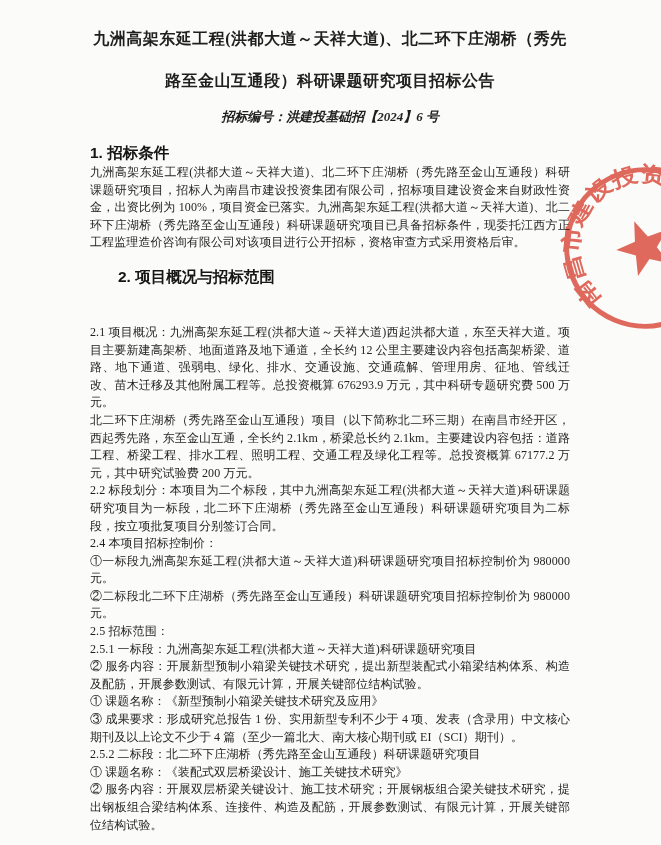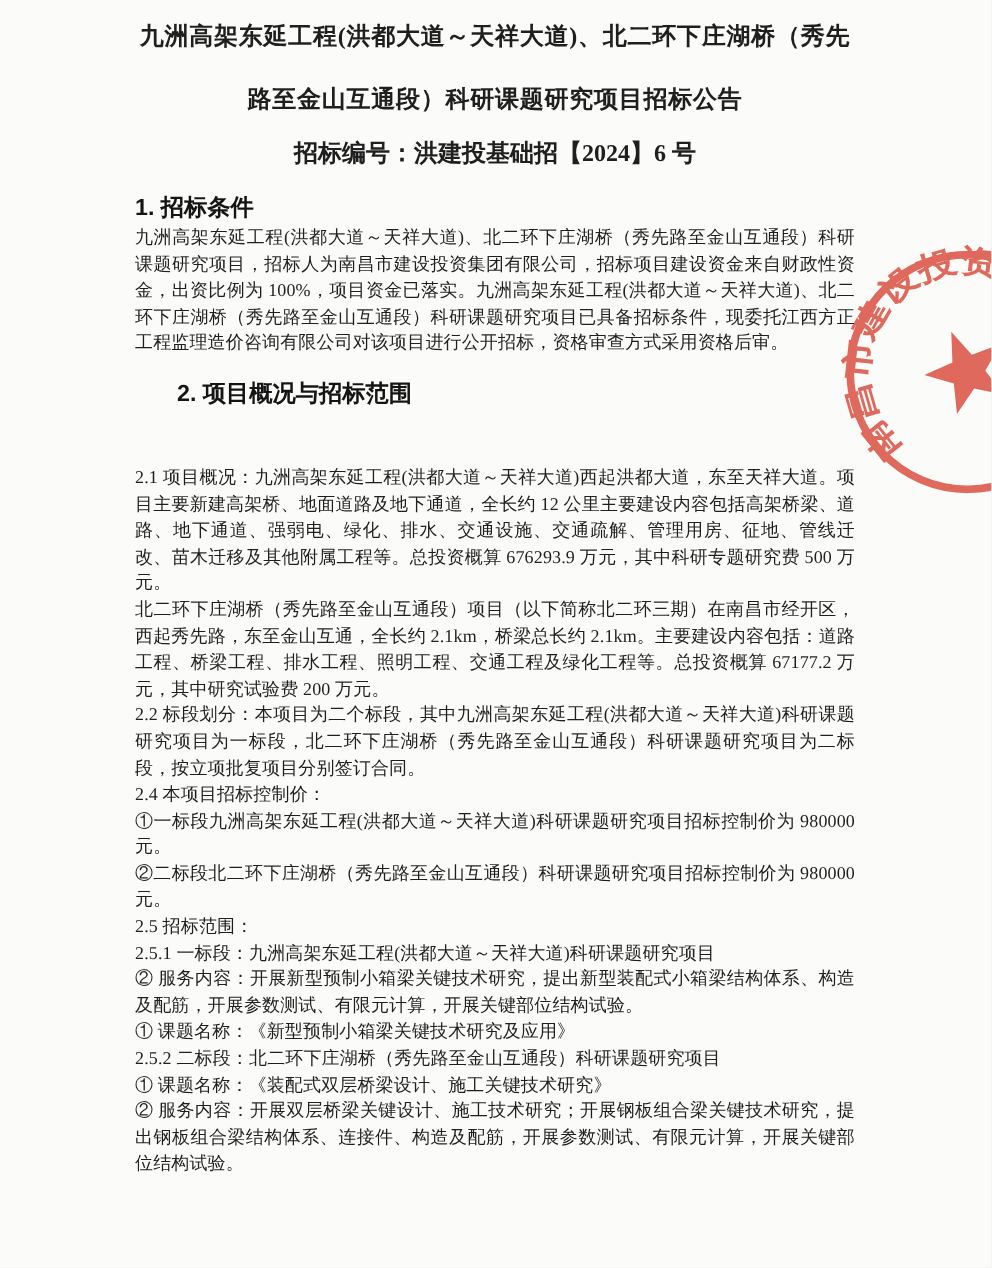--- a/index.html
+++ b/index.html
@@ -9,36 +9,37 @@
   }
   .page {
     position: relative;
     width: 661px;
     height: 845px;
     margin: 0 auto;
     background: #fbfbf9;
     overflow: hidden;
     color: #1f1f1f;
     box-sizing: border-box;
-    padding: 4px 91px 0 90px;
+    padding: 18px 91px 0 90px;
   }
   .doc-title {
     font-size: 16px;
     line-height: 42px;
     font-weight: bold;
     text-align: center;
     margin: 0;
     letter-spacing: 0.5px;
   }
   .tender-no {
-    font-size: 16px;
+    font-size: 13px;
     font-weight: bold;
     text-align: center;
     line-height: 18px;
     margin-top: 6px;
+    font-style: italic;
   }
   .sec-heading {
     font-family: "Liberation Sans", "DejaVu Sans", sans-serif;
     font-size: 15.5px;
     font-weight: bold;
     line-height: 22px;
     margin: 0;
     color: #151515;
   }
   .h1 { margin-top: 16px; }
@@ -86,20 +87,21 @@
     <p class="bp">2.1 项目概况：九洲高架东延工程(洪都大道～天祥大道)西起洪都大道，东至天祥大道。项目主要新建高架桥、地面道路及地下通道，全长约 12 公里主要建设内容包括高架桥梁、道路、地下通道、强弱电、绿化、排水、交通设施、交通疏解、管理用房、征地、管线迁改、苗木迁移及其他附属工程等。总投资概算 676293.9 万元，其中科研专题研究费 500 万元。</p>
     <p class="bp">北二环下庄湖桥（秀先路至金山互通段）项目（以下简称北二环三期）在南昌市经开区，西起秀先路，东至金山互通，全长约 2.1km，桥梁总长约 2.1km。主要建设内容包括：道路工程、桥梁工程、排水工程、照明工程、交通工程及绿化工程等。总投资概算 67177.2 万元，其中研究试验费 200 万元。</p>
     <p class="bp">2.2 标段划分：本项目为二个标段，其中九洲高架东延工程(洪都大道～天祥大道)科研课题研究项目为一标段，北二环下庄湖桥（秀先路至金山互通段）科研课题研究项目为二标段，按立项批复项目分别签订合同。</p>
     <p class="bp">2.4 本项目招标控制价：</p>
     <p class="bp">①一标段九洲高架东延工程(洪都大道～天祥大道)科研课题研究项目招标控制价为 980000 元。</p>
     <p class="bp">②二标段北二环下庄湖桥（秀先路至金山互通段）科研课题研究项目招标控制价为 980000 元。</p>
     <p class="bp">2.5 招标范围：</p>
     <p class="bp">2.5.1 一标段：九洲高架东延工程(洪都大道～天祥大道)科研课题研究项目</p>
     <p class="bp">② 服务内容：开展新型预制小箱梁关键技术研究，提出新型装配式小箱梁结构体系、构造及配筋，开展参数测试、有限元计算，开展关键部位结构试验。</p>
     <p class="bp">① 课题名称：《新型预制小箱梁关键技术研究及应用》</p>
+    <p class="bp">③ 成果要求：形成研究总报告 1 份、实用新型专利不少于 4 项、发表（含录用）中文核心期刊及以上论文不少于 4 篇（至少一篇北大、南大核心期刊或 EI（SCI）期刊）。</p>
     <p class="bp">2.5.2 二标段：北二环下庄湖桥（秀先路至金山互通段）科研课题研究项目</p>
     <p class="bp">① 课题名称：《装配式双层桥梁设计、施工关键技术研究》</p>
     <p class="bp">② 服务内容：开展双层桥梁关键设计、施工技术研究；开展钢板组合梁关键技术研究，提出钢板组合梁结构体系、连接件、构造及配筋，开展参数测试、有限元计算，开展关键部位结构试验。</p>
 
   </div>
 
   <svg class="seal" viewBox="0 0 200 200" aria-hidden="true">
     <circle cx="100" cy="100" r="92" fill="none" stroke="currentColor" stroke-width="6"></circle>
     <path id="sealArc" d="M 32 138 A 78 78 0 1 1 168 138" fill="none"></path>
     <text font-size="25" fill="currentColor" font-weight="bold">

